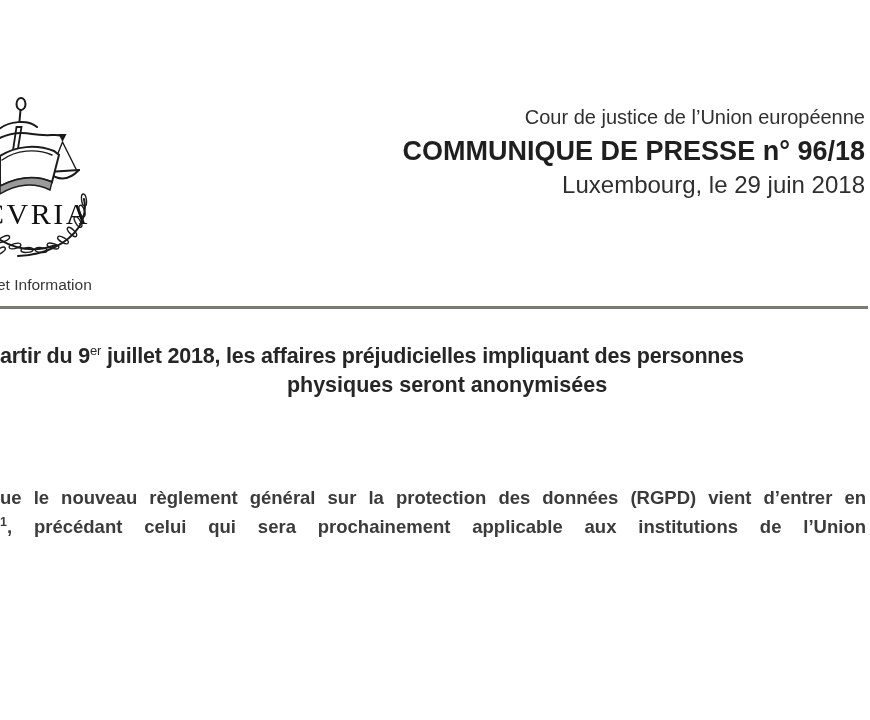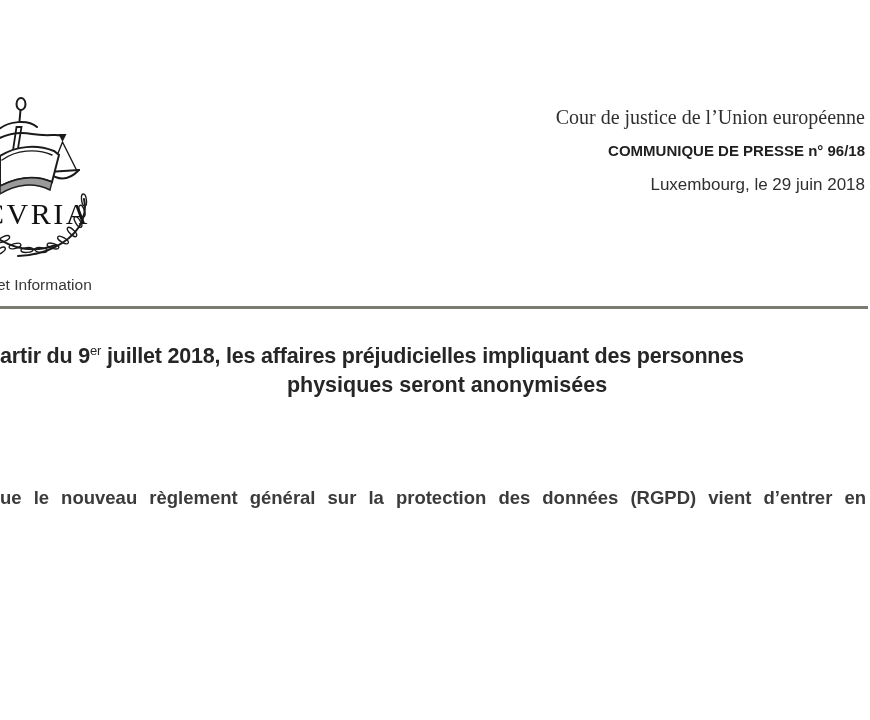--- a/index.html
+++ b/index.html
@@ -6,23 +6,23 @@
   .page{
     position:relative;width:870px;height:720px;background:#ffffff;
     overflow:hidden;font-family:"Liberation Sans",sans-serif;
   }
   
   .logo{position:absolute;left:0;top:88px;width:110px;height:176px;}
   
   .dept{position:absolute;left:-3px;top:276px;font-size:15.5px;color:#383838;white-space:nowrap;}
   
   .hdr{position:absolute;top:100px;right:5px;text-align:right;color:#2f2f2f;}
-  .hdr .l1{font-size:20px;line-height:34px;font-family:Liberation Serif, serif;}
-  .hdr .l2{font-size:15px;line-height:34px;font-weight:bold;color:#1f1f1f;}
-  .hdr .l3{font-size:17px;line-height:34px;}
+  .hdr .l1{font-size:20px;line-height:34px;}
+  .hdr .l2{font-size:27px;line-height:34px;font-weight:bold;color:#1f1f1f;}
+  .hdr .l3{font-size:24px;line-height:34px;}
   
   .rule{position:absolute;left:0;top:306px;width:868px;height:3px;background:#7b7b71;}
   
   .title{position:absolute;left:0;top:337px;width:894px;color:#262626;font-weight:bold;}
   .title .t1{font-size:21.5px;line-height:28.5px;white-space:nowrap;letter-spacing:-0.2px;}
   .title .t2{font-size:21.5px;line-height:28.5px;text-align:center;}
   .title sup{font-size:13px;font-weight:normal;}
   
   .bodytxt{position:absolute;left:0;top:483px;width:866px;color:#3b3b3b;}
   .bl{font-size:18.5px;line-height:29px;text-align:justify;text-align-last:justify;white-space:normal;font-weight:bold;}
@@ -88,15 +88,16 @@
 
   <div class="rule"></div>
 
   <div class="title">
     <div class="t1"><span>artir du 9</span><sup>er</sup><span> juillet 2018, les affaires préjudicielles impliquant des personnes</span></div>
     <div class="t2">physiques seront anonymisées</div>
   </div>
 
   <div class="bodytxt">
     <div class="bl">ue le nouveau règlement général sur la protection des données (RGPD) vient d’entrer en</div>
+    <div class="bl"><sup>1</sup><span>, précédant celui qui sera prochainement applicable aux institutions de l’Union</span></div>
   </div>
 
 </div>
 
 </body></html>

